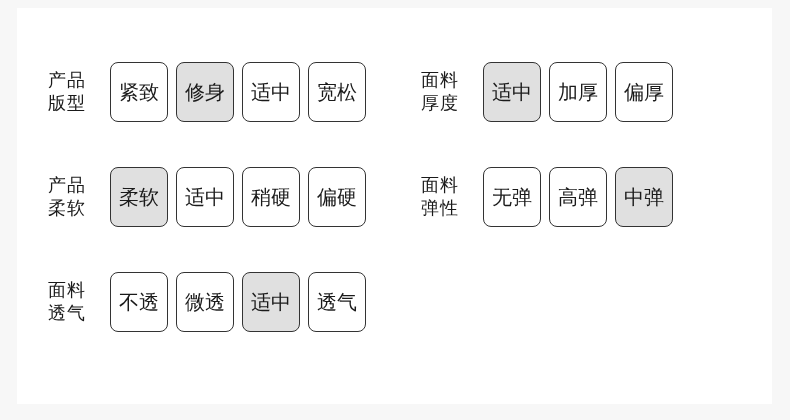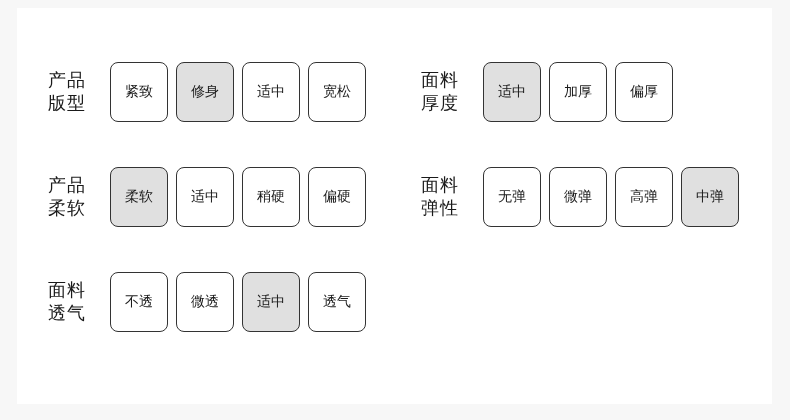--- a/index.html
+++ b/index.html
@@ -51,21 +51,21 @@
     display:flex;
     gap:8px;
   }
   .opt{
     width:58px;height:60px;
     display:flex;align-items:center;justify-content:center;
     background:#ffffff;
     border:1px solid var(--btn-border);
     border-radius:8px;
     font-family:inherit;
-    font-size:14px;
+    font-size:20px;
     color:var(--btn-text);
     padding:0;
     cursor:pointer;
   }
   .opt.selected{
     background:var(--selected-bg);
     text-align:center;
   }
 </style>
 </head>
@@ -131,21 +131,20 @@
         </div>
       </div>
 
       <div class="group">
         <div class="group-label">
           <span>面料</span>
           <span>弹性</span>
         </div>
         <div class="options">
           <button class="opt">无弹</button>
-          <button class="opt">微弹</button>
           <button class="opt">高弹</button>
           <button class="opt selected">中弹</button>
         </div>
       </div>
 
     </div>
 
   </div>
 </div>
 

